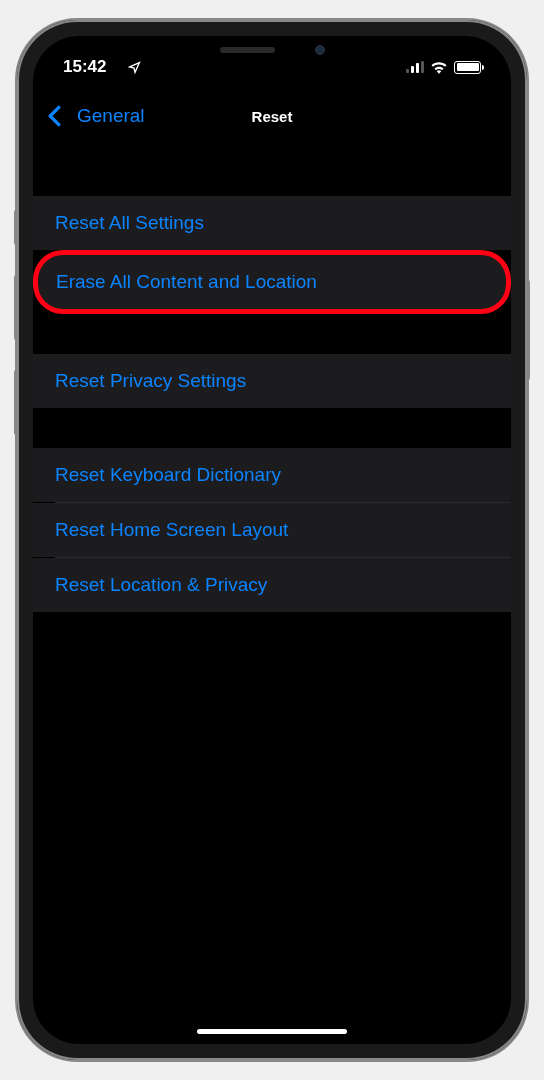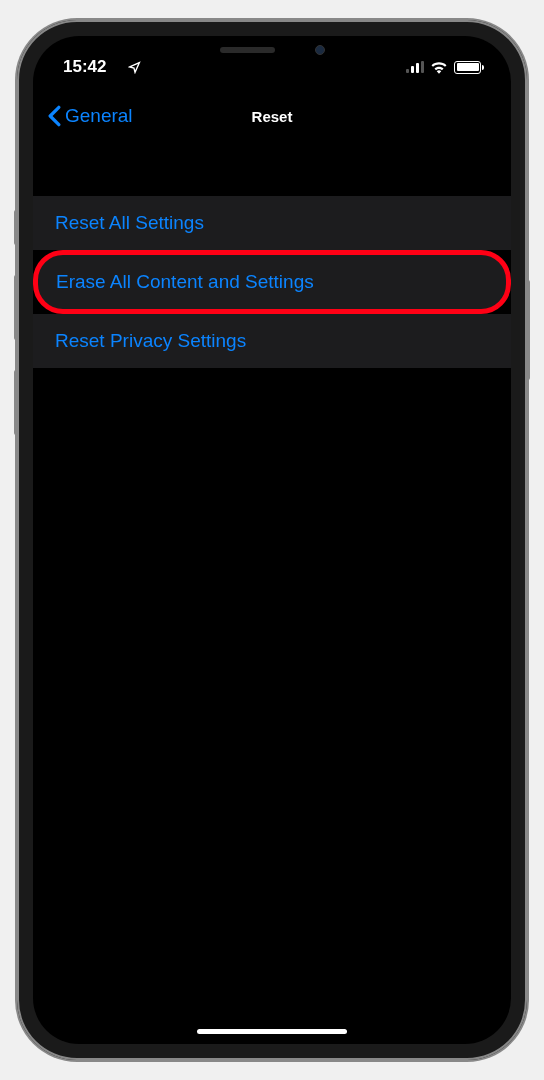--- a/index.html
+++ b/index.html
@@ -181,21 +181,21 @@
       align-items: center;
       padding: 0 15px;
       position: relative;
     }
     
     .back-button {
       display: flex;
       align-items: center;
       color: #0b84ff;
       font-size: 19px;
-      gap: 4px;
+      gap: 16px;
     }
     
     .chevron-left {
       width: 13px;
       height: 22px;
     }
     
     .nav-title {
       position: absolute;
       left: 50%;
@@ -203,20 +203,21 @@
       color: #fff;
       font-size: 15px;
       font-weight: 600;
     }
     
     .content {
       padding-top: 50px;
     }
     
     .group {
+      margin-bottom: 40px;
     }
     
     .list-item {
       background: #1c1c1e;
       padding: 16px 22px;
       color: #0b84ff;
       font-size: 19px;
       position: relative;
     }
     
@@ -293,28 +294,41 @@
       <div class="nav-title">Reset</div>
     </div>
 
     <div class="content">
 
       <div class="group">
         <div class="list-item">
           <span>Reset All Settings</span>
         </div>
         <div class="list-item highlighted">
-          <span>Erase All Content and Settings</span>
+          <span>Erase All Content and Location</span>
         </div>
       </div>
 
       <div class="group">
         <div class="list-item">
           <span>Reset Privacy Settings</span>
         </div>
       </div>
 
+      <div class="group">
+        <div class="list-item">
+          <span>Reset Keyboard Dictionary</span>
+        </div>
+        <div class="separator"></div>
+        <div class="list-item">
+          <span>Reset Home Screen Layout</span>
+        </div>
+        <div class="separator"></div>
+        <div class="list-item">
+          <span>Reset Location &amp; Privacy</span>
+        </div>
+      </div>
 
     </div>
 
     <div class="home-indicator"></div>
   </div>
 </div>
 
 </body></html>

